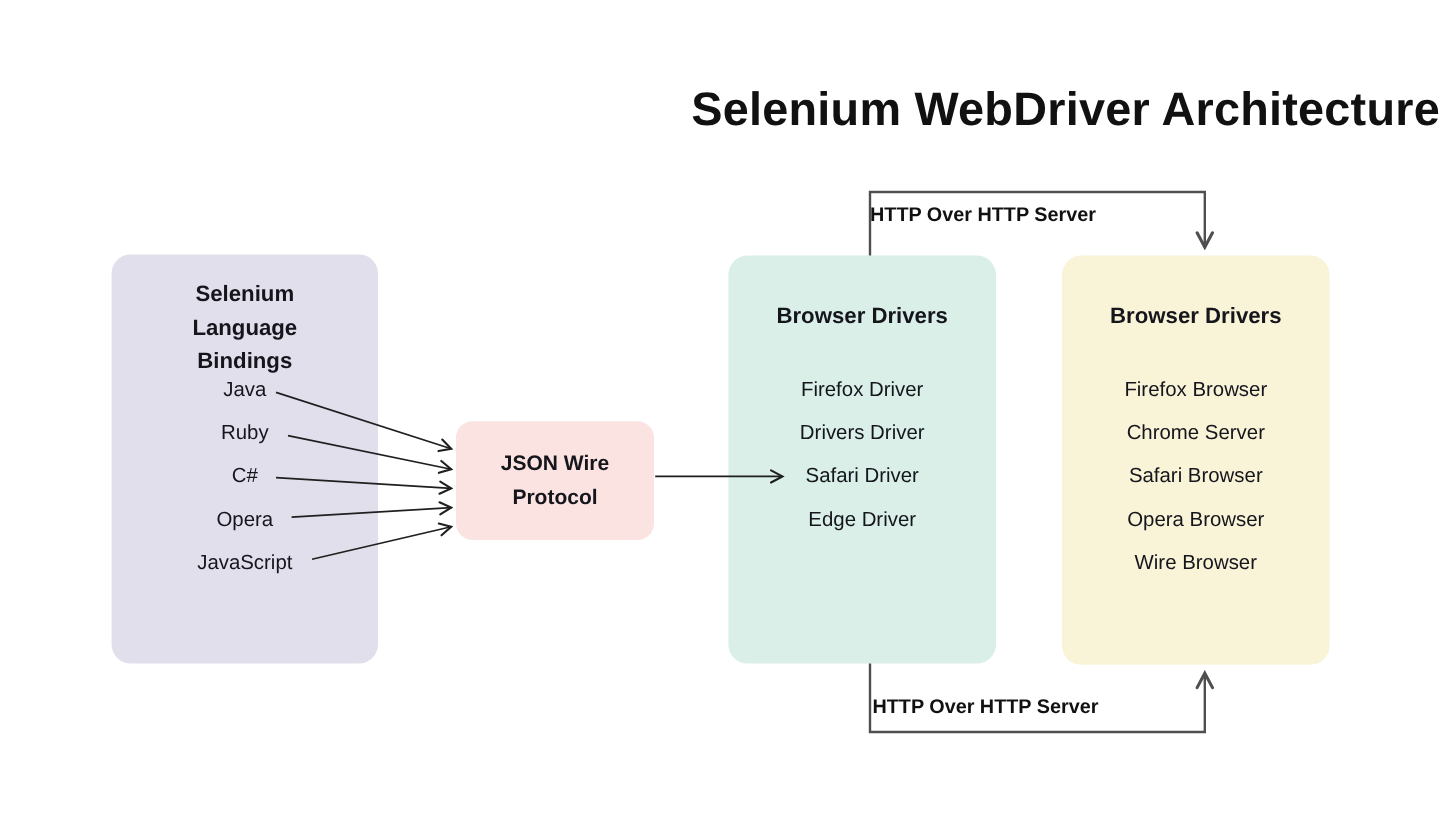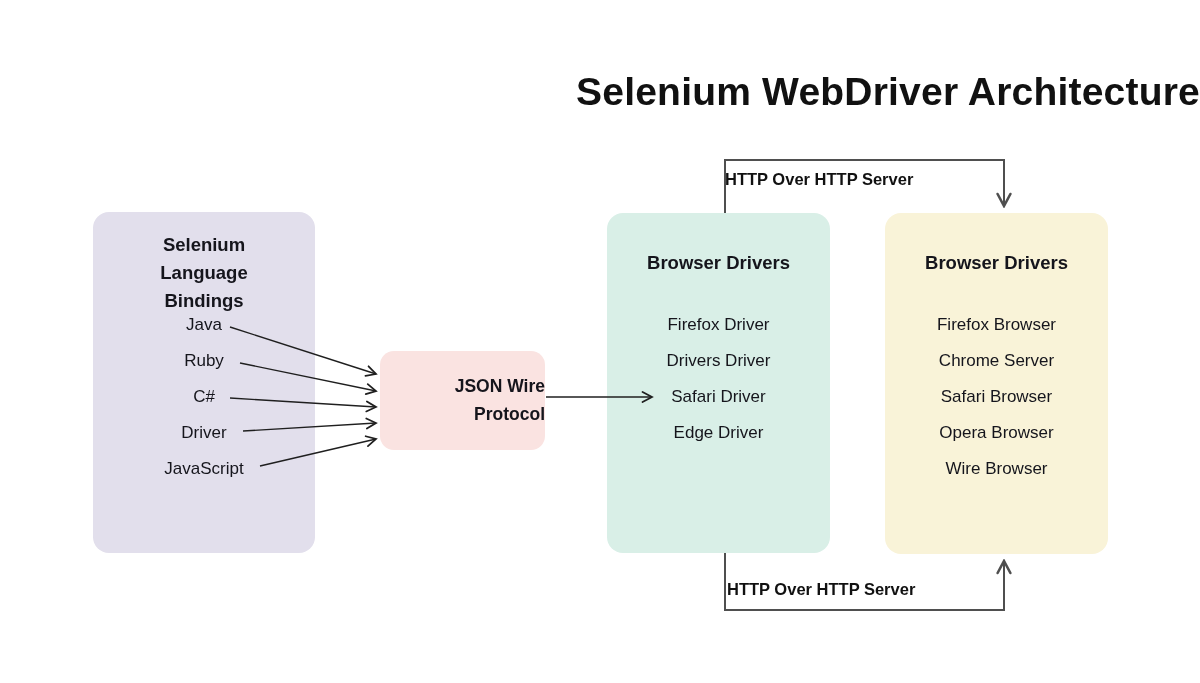--- a/index.html
+++ b/index.html
@@ -59,21 +59,21 @@
     line-height: 36px;
     text-align: center;
     font-size: 17px;
     color: #15151c;
   }
 
   .protocol-label {
     position: absolute;
     top: 21px;
     width: 100%;
-    text-align: right;
+    text-align: center;
     font-size: 17.5px;
     font-weight: 700;
     line-height: 28px;
     color: #15151c;
   }
 
   .connector-label {
     position: absolute;
     width: 280px;
     text-align: left;
@@ -98,21 +98,21 @@
 <div class="canvas">
 
   <h1 class="diagram-title">Selenium WebDriver Architecture</h1>
 
   <div class="box box-bindings">
     <div class="box-heading">Selenium Language Bindings</div>
     <ul class="item-list">
       <li>Java</li>
       <li>Ruby</li>
       <li>C#</li>
-      <li>Driver</li>
+      <li>Opera</li>
       <li>JavaScript</li>
     </ul>
   </div>
 
   <div class="box box-protocol">
     <div class="protocol-label">
       <div>JSON Wire</div>
       <div>Protocol</div>
     </div>
   </div>

